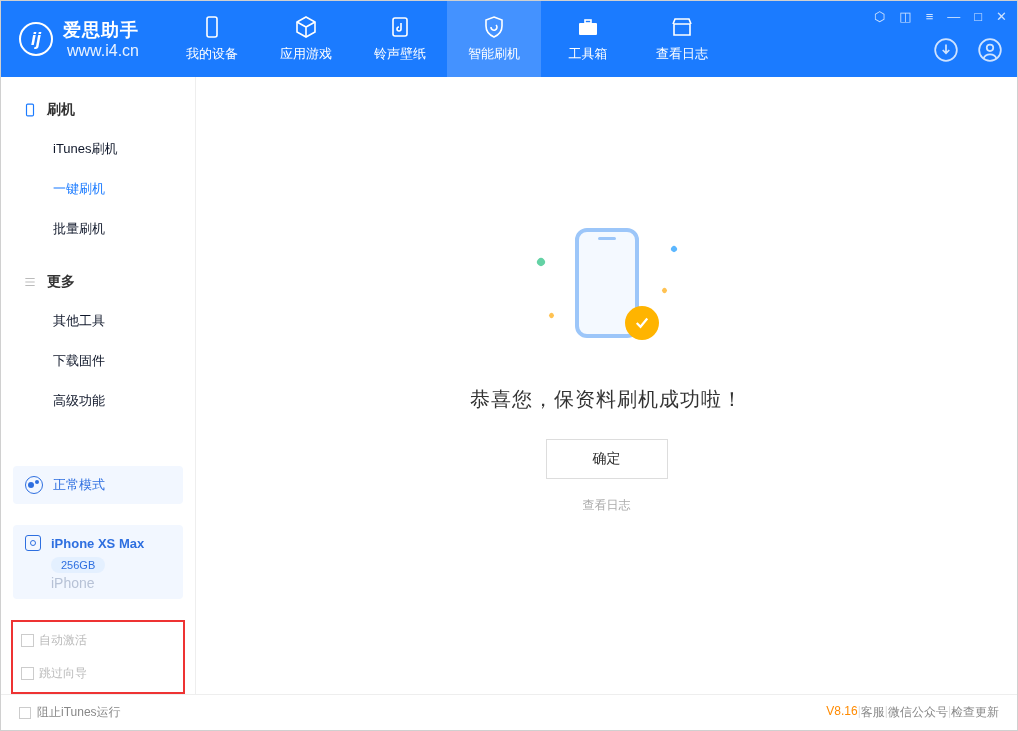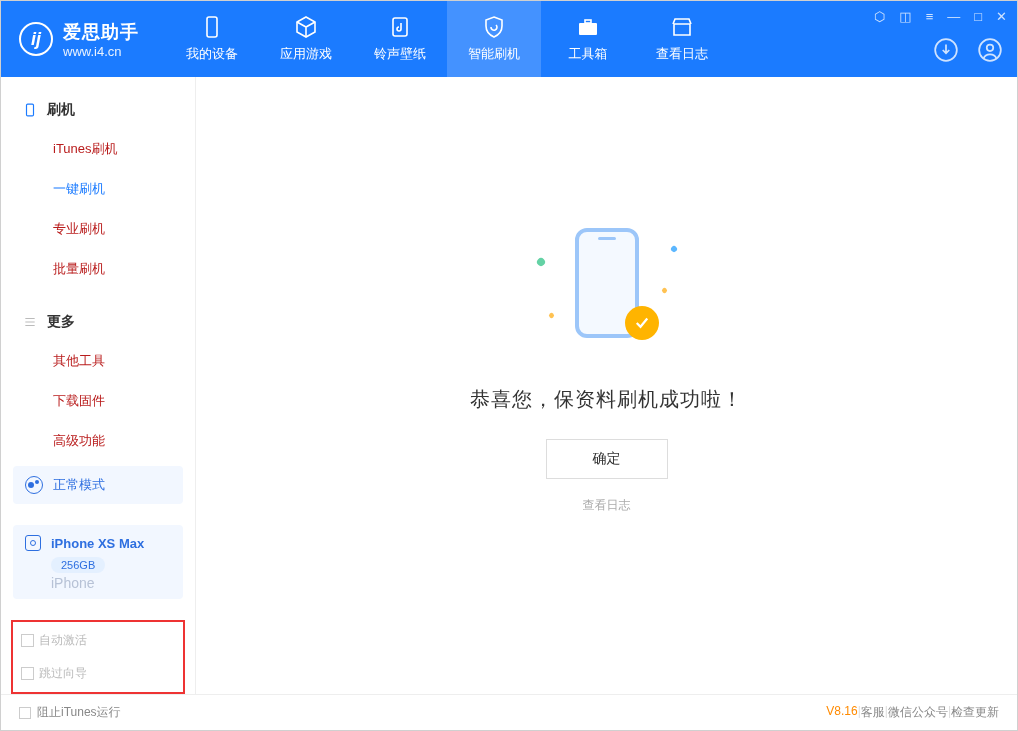--- a/index.html
+++ b/index.html
@@ -14,21 +14,21 @@
   position: relative;
 }
 .logo-area { display: flex; align-items: center; padding: 0 18px; }
 .logo-circle {
   width: 34px; height: 34px; border-radius: 50%; border: 2px solid #fff;
   display: flex; align-items: center; justify-content: center; font-weight: bold; font-size: 18px;
   font-style: italic;
 }
 .logo-text { margin-left: 10px; }
 .logo-text .t1 { font-size: 18px; font-weight: bold; letter-spacing: 1px; }
-.logo-text .t2 { font-size: 13px; opacity: 0.9; }
+.logo-text .t2 { font-size: 16px; opacity: 0.9; text-align: right; }
 
 .tabs { display: flex; height: 100%; margin-left: 8px; }
 .tab {
   width: 94px; height: 100%; display: flex; flex-direction: column;
   align-items: center; justify-content: center; cursor: pointer;
   color: #fff; font-size: 13px;
 }
 .tab.active { background: rgba(255,255,255,0.18); }
 .tab-icon { width: 24px; height: 24px; margin-bottom: 6px; display:flex; align-items:center; justify-content:center; }
 .tab-icon svg { width: 24px; height: 24px; fill: #fff; stroke: #fff; }
@@ -36,21 +36,21 @@
 .win-ctrls { position: absolute; right: 10px; top: 8px; display: flex; gap: 14px; color: #cfe3ff; font-size: 13px; }
 .win-ctrls span { cursor: pointer; }
 .hdr-right-icons { position: absolute; right: 14px; bottom: 14px; display: flex; gap: 18px; }
 .hdr-right-icons svg { width: 26px; height: 26px; stroke: #cfe3ff; fill: none; stroke-width: 1.6; }
 
 .body { display: flex; height: 617px; }
 .sidebar { width: 195px; border-right: 1px solid #eee; background: #fff; display: flex; flex-direction: column; gap: 9px; }
 .side-scroll { flex: 1; overflow: hidden; padding-top: 14px; }
 .group-hdr { display: flex; align-items: center; padding: 10px 22px; color: #333; font-size: 14px; font-weight: 600; }
 .group-hdr svg { width: 14px; height: 14px; margin-right: 10px; }
-.side-item { padding: 11px 0 11px 52px; font-size: 13px; color: #b91c1c; cursor: pointer; }
+.side-item { padding: 11px 0 11px 52px; font-size: 13px; color: #0f172a; cursor: pointer; }
 .side-item.active { color: #1b7bff; }
 
 .mode-box, .device-box {
   margin: 6px 12px; background: #f2f7ff; border-radius: 4px; padding: 10px 12px;
   display: flex; align-items: center; font-size: 13px;
 }
 .mode-box { color: #2e6fe0; }
 .mode-box .micon { width: 18px; height: 18px; border: 1.6px solid #2e6fe0; border-radius: 50%; margin-right: 10px; position: relative; }
 .mode-box .micon::before, .mode-box .micon::after { content:""; position:absolute; background:#2e6fe0; border-radius:50%; }
 .mode-box .micon::before { width:6px;height:6px; left:2px; top:5px; }
@@ -181,21 +181,20 @@
   <div class="sidebar">
     <div class="side-scroll">
       <div class="group-hdr">
         <svg viewBox="0 0 24 24">
             <rect x="6" y="2" width="12" height="20" rx="2" fill="none" stroke="#1b7bff" stroke-width="2"></rect>
           </svg>
         <span>刷机</span>
       </div>
       <div class="side-item">iTunes刷机</div>
       <div class="side-item active">一键刷机</div>
-      <div class="side-item">专业刷机</div>
       <div class="side-item">批量刷机</div>
 
       <div class="group-hdr" style="margin-top:14px;">
         <svg viewBox="0 0 24 24">
             <path d="M4 6h16M4 12h16M4 18h16" stroke="#bbb" stroke-width="2"></path>
           </svg>
         <span>更多</span>
       </div>
       <div class="side-item">其他工具</div>
       <div class="side-item">下载固件</div>

